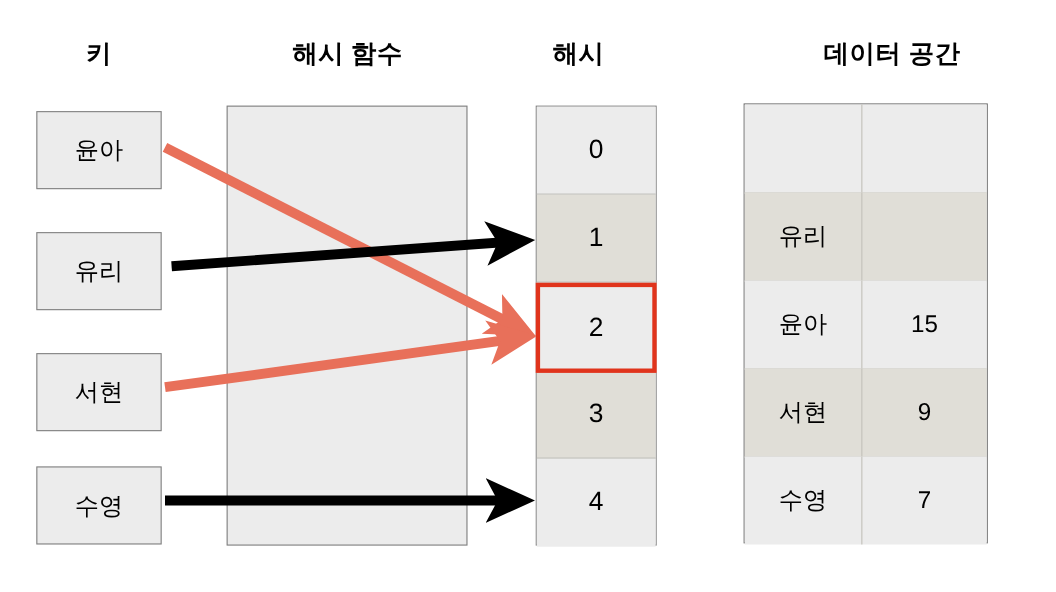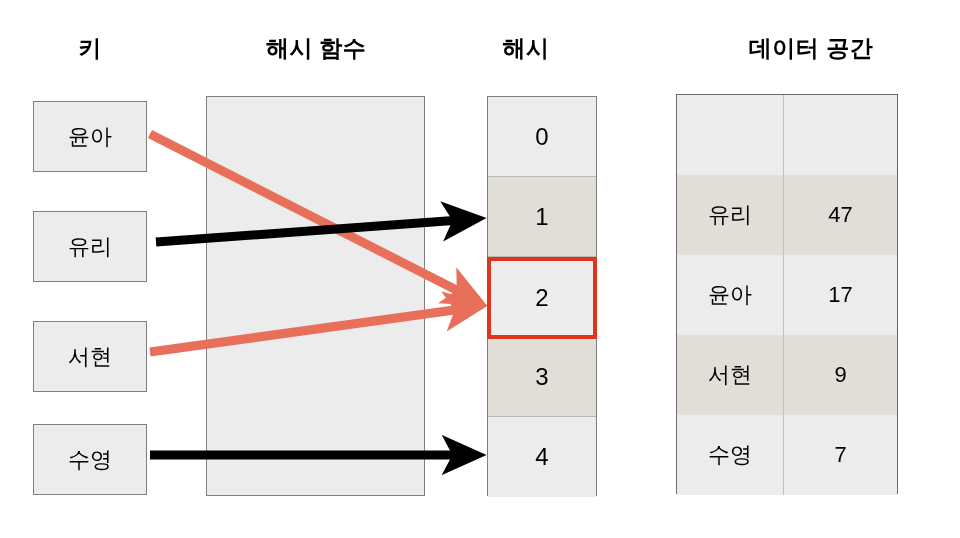--- a/index.html
+++ b/index.html
@@ -188,25 +188,24 @@
     </div>
   </div>
 
   <div id="data-table">
     <div class="data-row even" style="top:0px;">
       <div class="data-cell name"></div>
       <div class="data-cell value"></div>
     </div>
     <div class="data-row odd" style="top:80px;">
       <div class="data-cell name">유리</div>
-      <div class="data-cell value">47</div>
     </div>
     <div class="data-row even" style="top:160px;">
       <div class="data-cell name">윤아</div>
-      <div class="data-cell value">17</div>
+      <div class="data-cell value">15</div>
     </div>
     <div class="data-row odd" style="top:240px;">
       <div class="data-cell name">서현</div>
       <div class="data-cell value">9</div>
     </div>
     <div class="data-row even last" style="top:320px;">
       <div class="data-cell name">수영</div>
       <div class="data-cell value">7</div>
     </div>
   </div>

